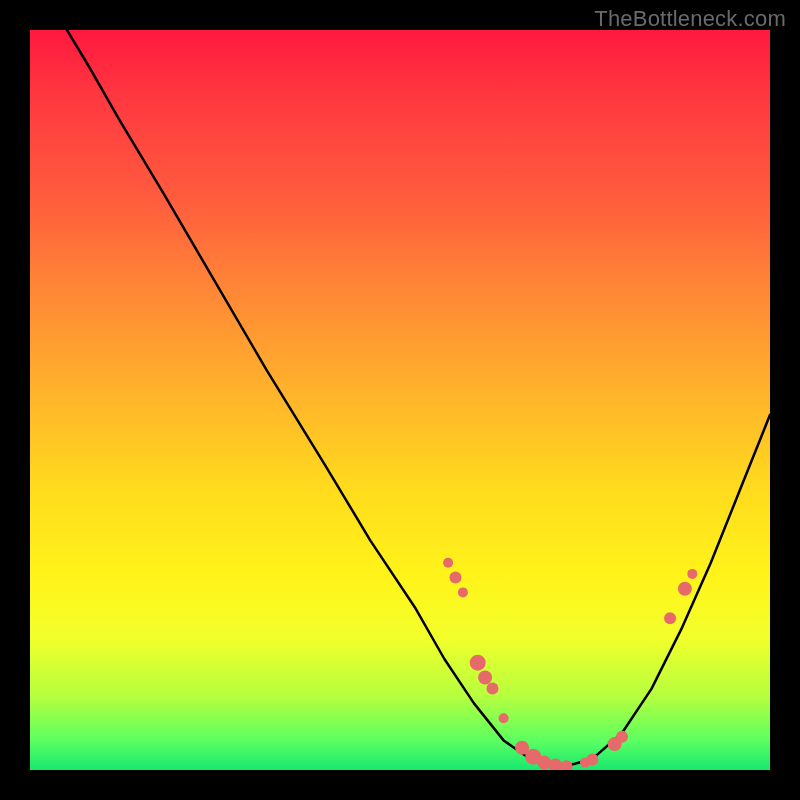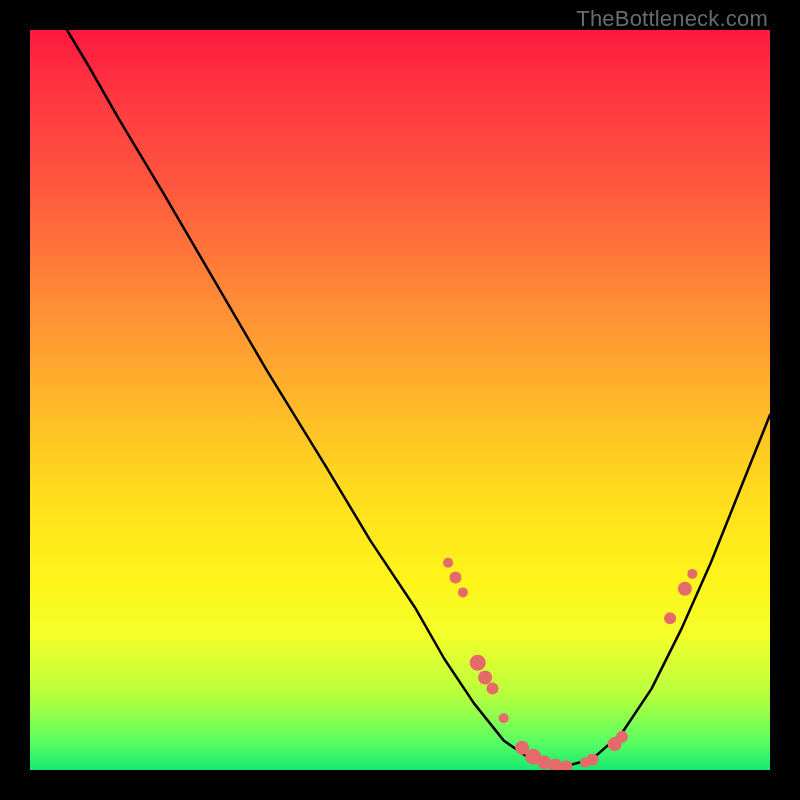--- a/index.html
+++ b/index.html
@@ -12,21 +12,21 @@
   }
   .frame {
     position: relative;
     width: 800px;
     height: 800px;
     background: #000;
   }
   .watermark {
     position: absolute;
     top: 6px;
-    right: 32px;
+    right: 14px;
     color: #6a6a6a;
     font-size: 22px;
     font-weight: 500;
     letter-spacing: 0.2px;
     z-index: 20;
   }
   .plot-area {
     position: absolute;
     left: 30px;
     top: 30px;

